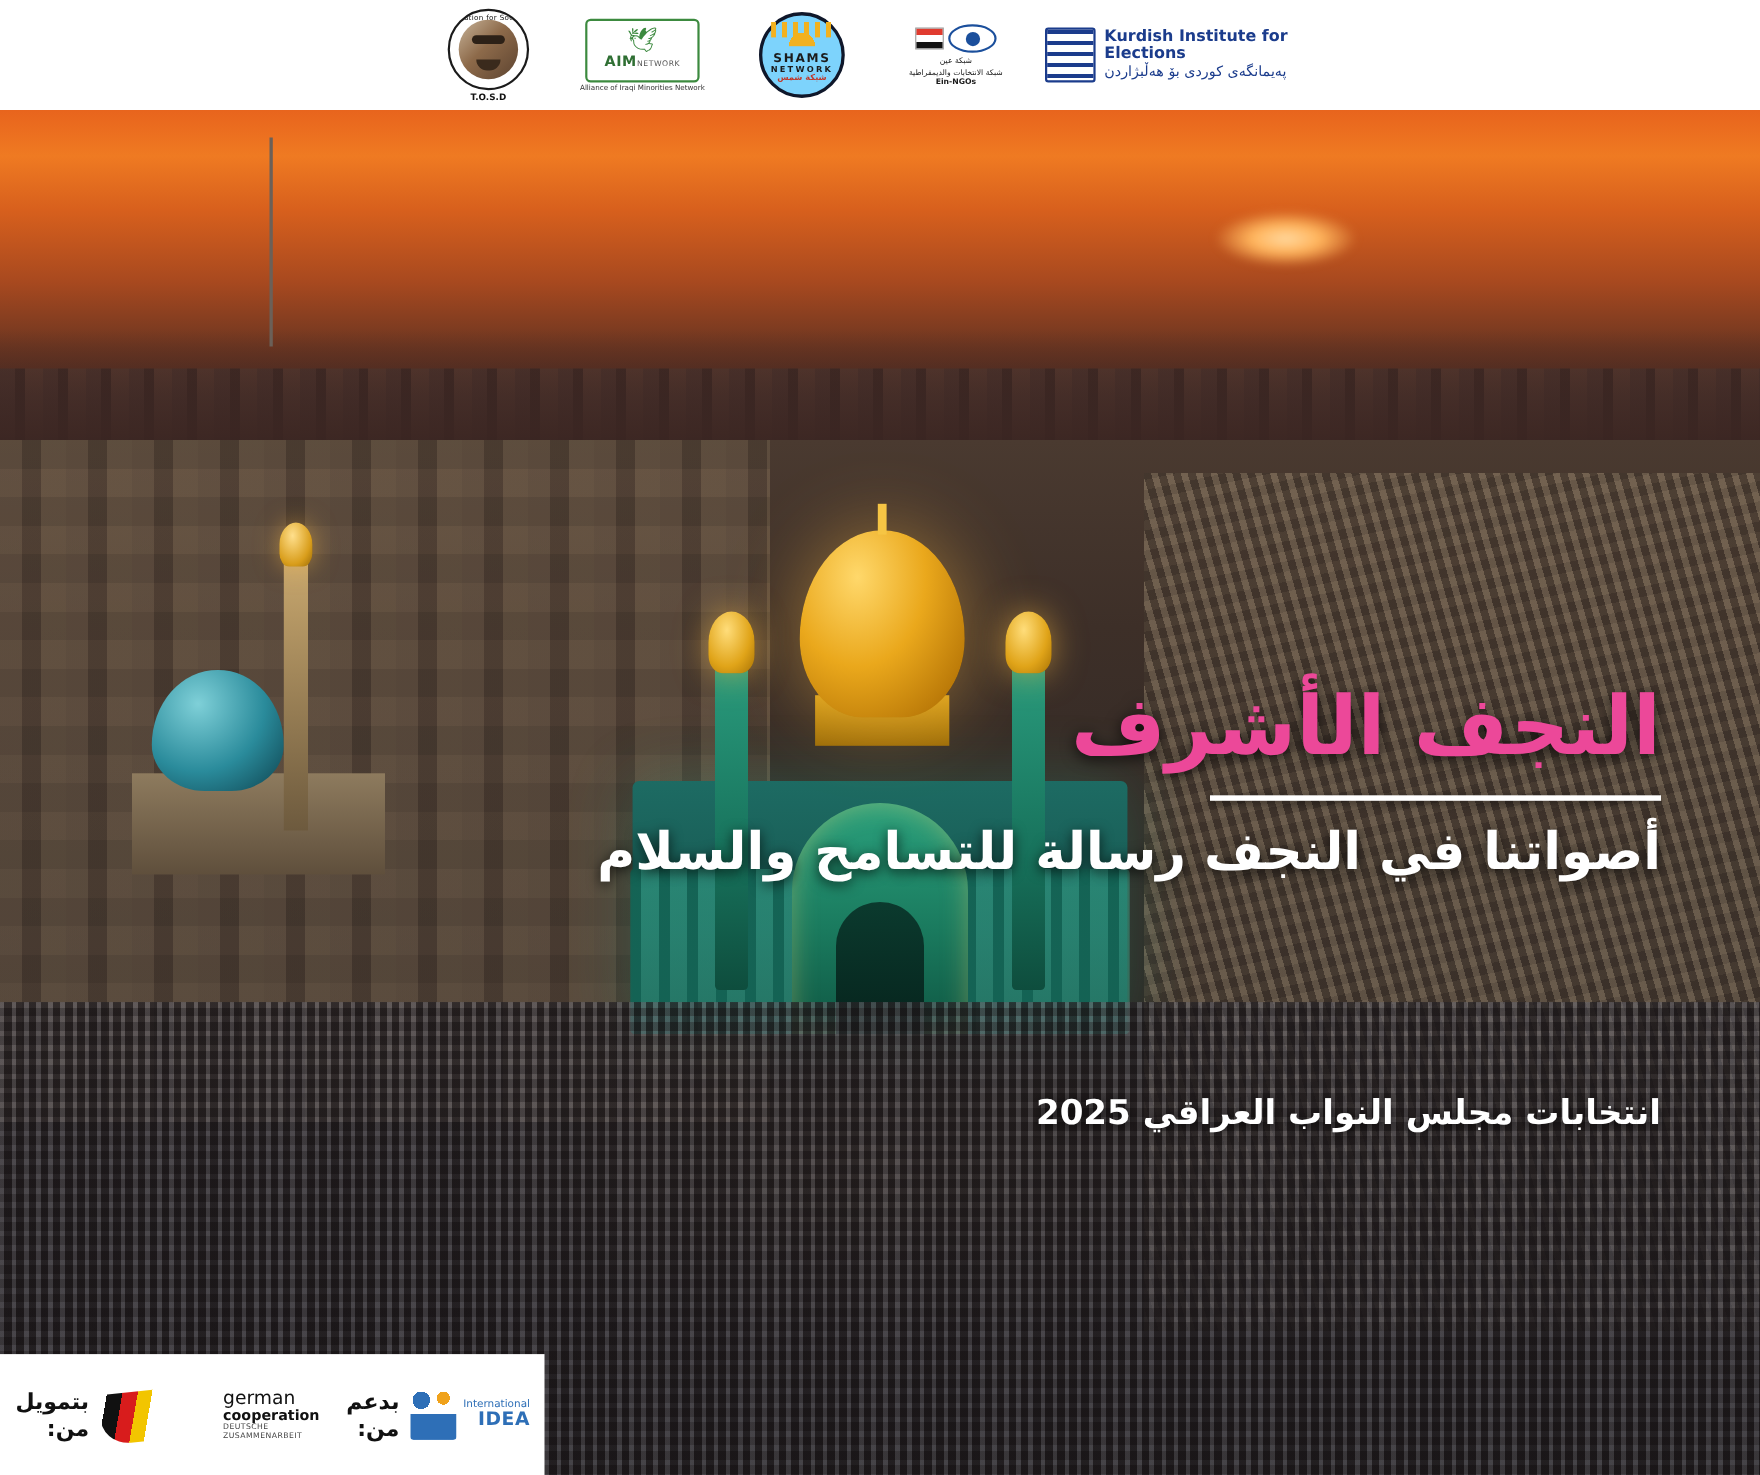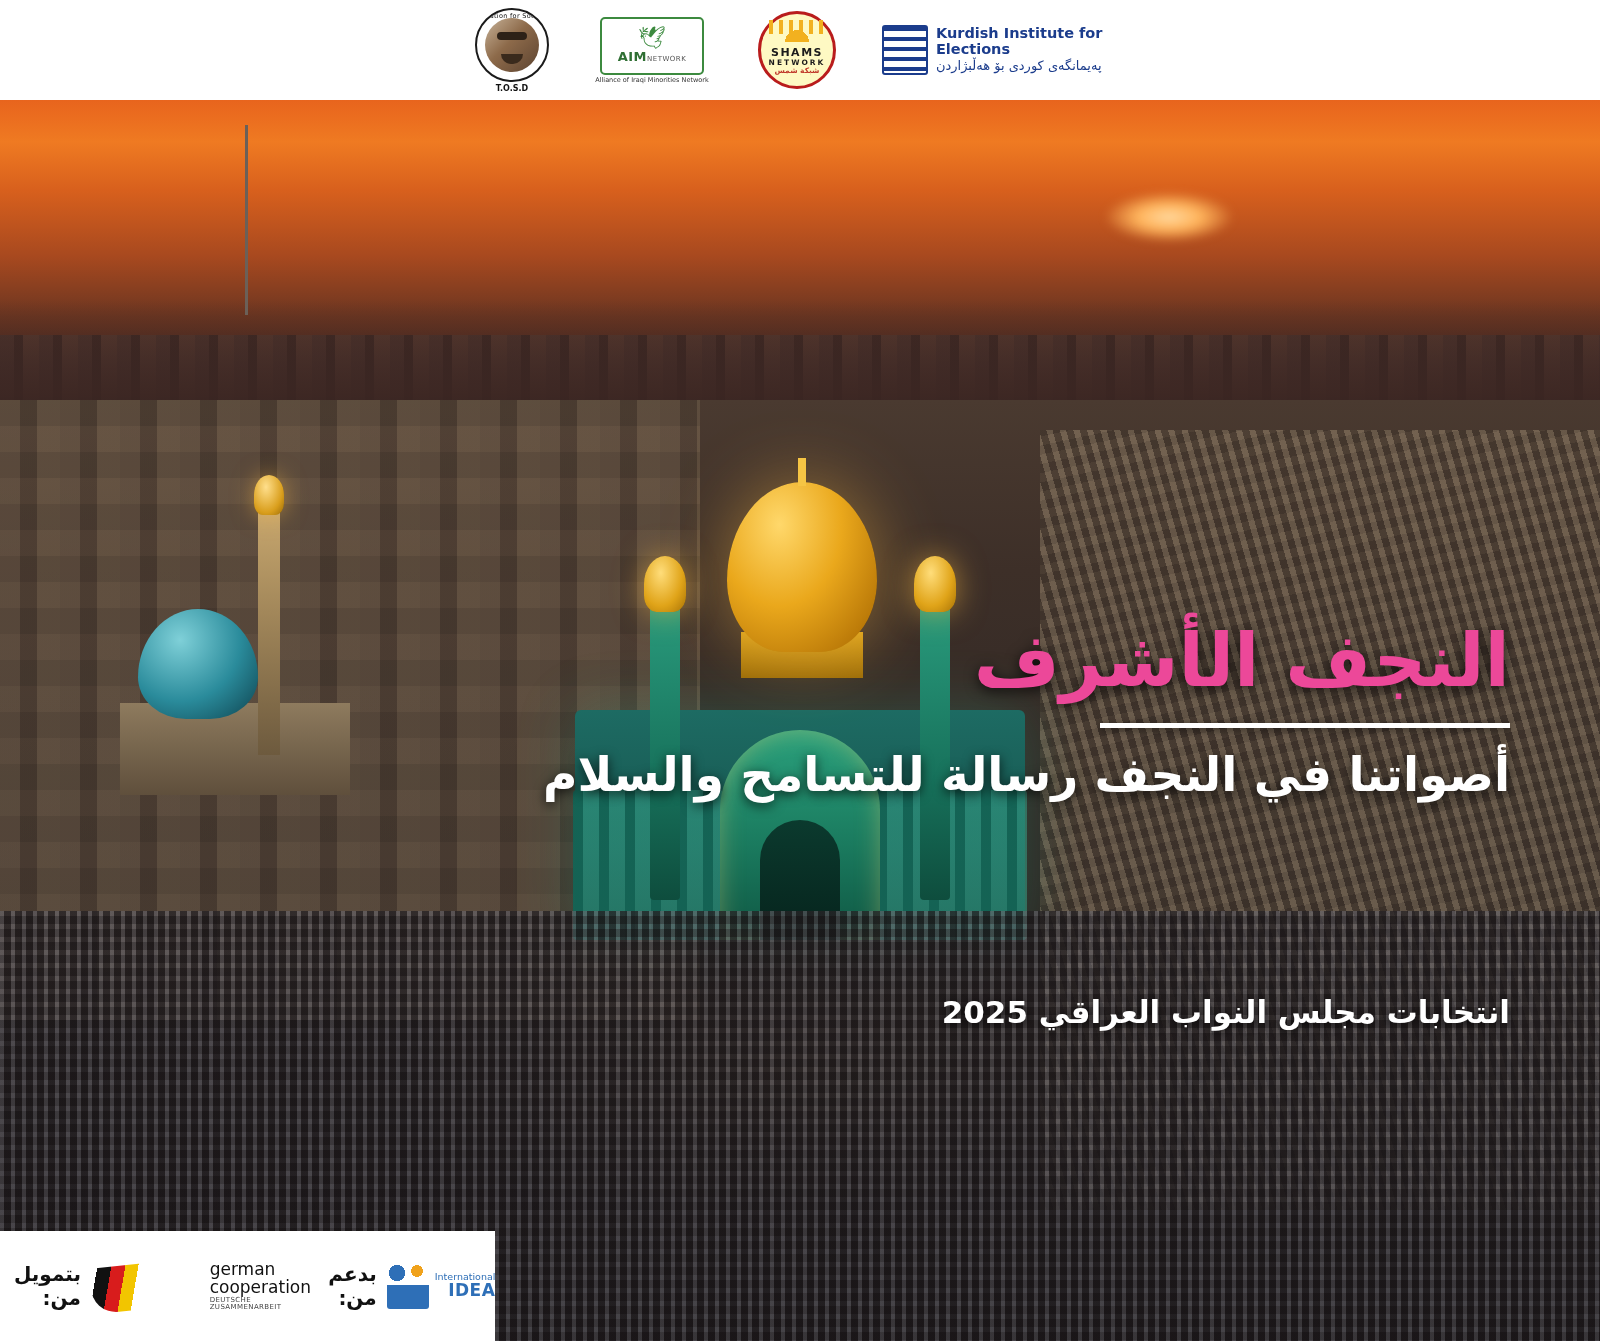--- a/index.html
+++ b/index.html
@@ -137,24 +137,24 @@
     font-size: 13px; font-weight: bold; color: #2f6f33; letter-spacing: .5px;
   }
   .aim-text small { font-size: 7px; color: #555; font-weight: normal; }
   .aim-sub { font-size: 6.5px; color: #333; margin-top: 1px; }
 
   
   .logo-shams { width: 118px; }
   .shams-circle {
     width: 78px; height: 78px;
     border-radius: 50%;
-    border: 3px solid #b91c1c;
+    border: 3px solid #0f172a;
     display: flex; flex-direction: column;
     align-items: center; justify-content: center;
-    background: #fef9c3;
+    background: #7dd3fc;
     position: relative;
   }
   .shams-rays {
     position: absolute; top: 6px; left: 50%;
     transform: translateX(-50%);
     width: 56px; height: 22px;
     background:
       radial-gradient(circle at 50% 100%, #f2b11f 0 12px, transparent 12px);
   }
   .shams-rays::before {
@@ -450,21 +450,21 @@
   .gc-logo { display: flex; align-items: center; gap: 8px; }
   .gc-flag {
     width: 118px; height: 46px;
     background:
       linear-gradient(100deg, rgba(0,0,0,0) 0 6px, #111 6px 20px, #d81c1c 20px 34px, #f2c500 34px 47px, rgba(0,0,0,0) 47px);
     border-radius: 0 28px 0 28px;
     transform: skewY(-6deg);
   }
   .gc-text { text-align: left; line-height: 1.05; }
   .gc-t1 { font-size: 17px; color: #111; }
-  .gc-t2 { font-size: 17px; font-weight: normal; color: #111; }
+  .gc-t2 { font-size: 13px; font-weight: bold; color: #111; }
   .gc-t3 { font-size: 7px; color: #444; letter-spacing: .4px; }
   .idea-logo { display: flex; align-items: center; gap: 6px; }
   .idea-mark {
     width: 42px; height: 46px;
     background:
       radial-gradient(circle at 10px 10px, #2e6fb7 0 8px, transparent 8px),
       radial-gradient(circle at 30px 8px, #f0a21c 0 6px, transparent 6px),
       linear-gradient(180deg, transparent 22px, #2e6fb7 22px 46px);
     border-radius: 3px;
   }
@@ -502,20 +502,31 @@
       <div class="shams-circle">
         <div class="shams-rays"></div>
         <div class="shams-txt">
           <span style="font-size:11px;letter-spacing:1.5px">SHAMS</span>
           <span>NETWORK</span>
           <span class="shams-ar">شبكة شمس</span>
         </div>
       </div>
     </div>
 
+    <div class="logo logo-ein">
+      <div class="ein-top">
+        <div class="ein-flag"></div>
+        <div class="ein-eye">
+            <i></i>
+          </div>
+      </div>
+      <div class="ein-ar">شبكة عين</div>
+      <div class="ein-ar">شبكة الانتخابات والديمقراطية</div>
+      <div class="ein-en">Ein-NGOs</div>
+    </div>
 
     <div class="logo logo-kie">
       <div class="kie-books"></div>
       <div class="kie-text">
         <div class="kie-en">Kurdish Institute for Elections</div>
         <div class="kie-ku">پەیمانگەی کوردی بۆ هەڵبژاردن</div>
       </div>
     </div>
 
   </div>

